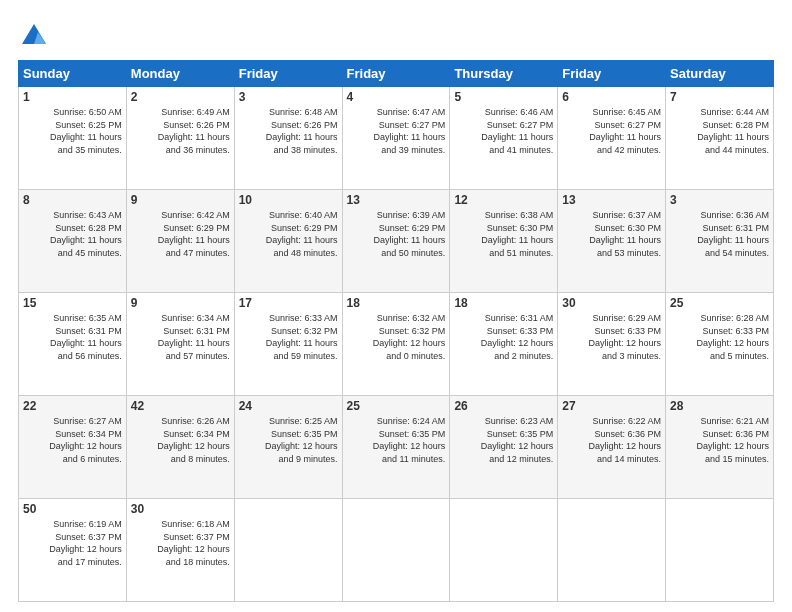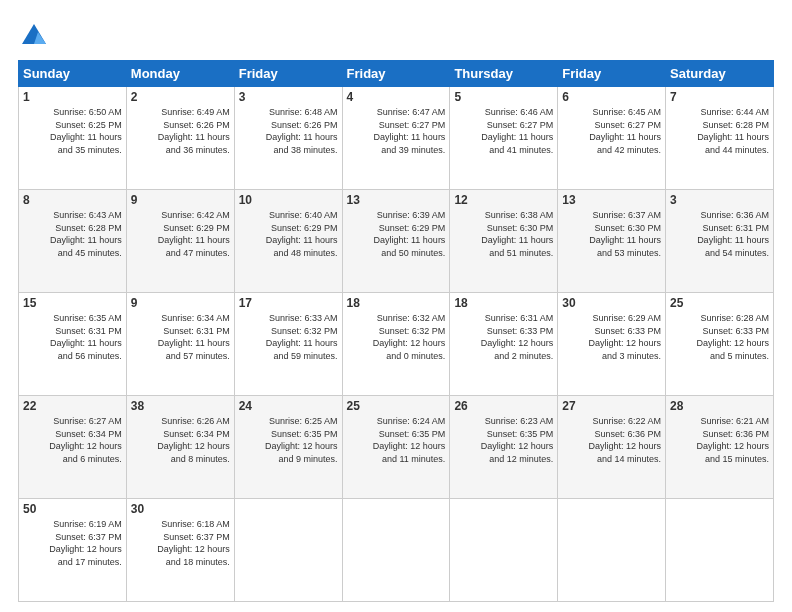--- a/index.html
+++ b/index.html
@@ -229,21 +229,21 @@
             <span class="day-num">25</span>
             <div class="cell-text">Sunrise: 6:28 AM<br>Sunset: 6:33 PM<br>Daylight: 12 hours<br>and 5 minutes.</div>
           </td>
         </tr>
         <tr>
           <td>
             <span class="day-num">22</span>
             <div class="cell-text">Sunrise: 6:27 AM<br>Sunset: 6:34 PM<br>Daylight: 12 hours<br>and 6 minutes.</div>
           </td>
           <td>
-            <span class="day-num">38</span>
+            <span class="day-num">42</span>
             <div class="cell-text">Sunrise: 6:26 AM<br>Sunset: 6:34 PM<br>Daylight: 12 hours<br>and 8 minutes.</div>
           </td>
           <td>
             <span class="day-num">24</span>
             <div class="cell-text">Sunrise: 6:25 AM<br>Sunset: 6:35 PM<br>Daylight: 12 hours<br>and 9 minutes.</div>
           </td>
           <td>
             <span class="day-num">25</span>
             <div class="cell-text">Sunrise: 6:24 AM<br>Sunset: 6:35 PM<br>Daylight: 12 hours<br>and 11 minutes.</div>
           </td>

